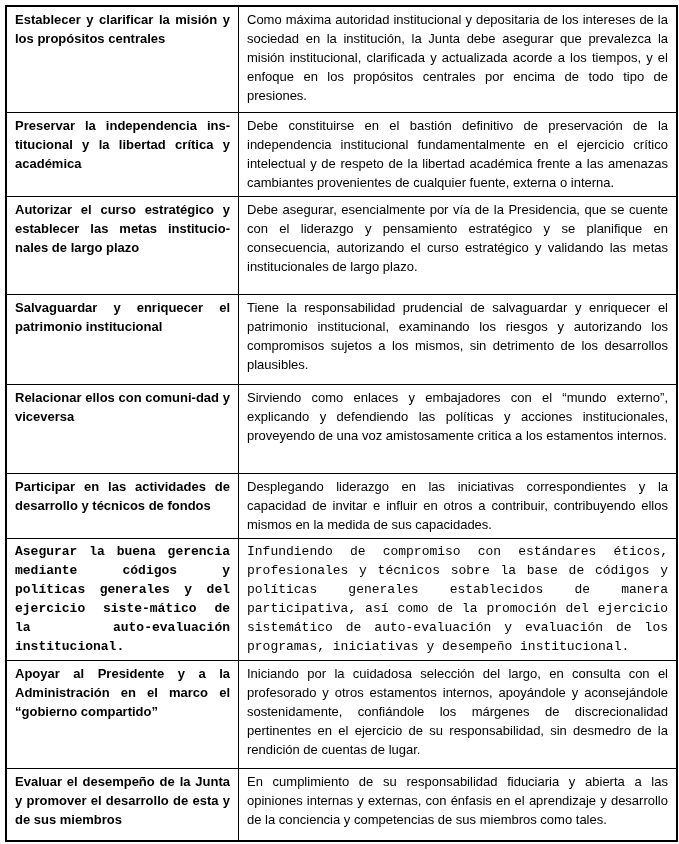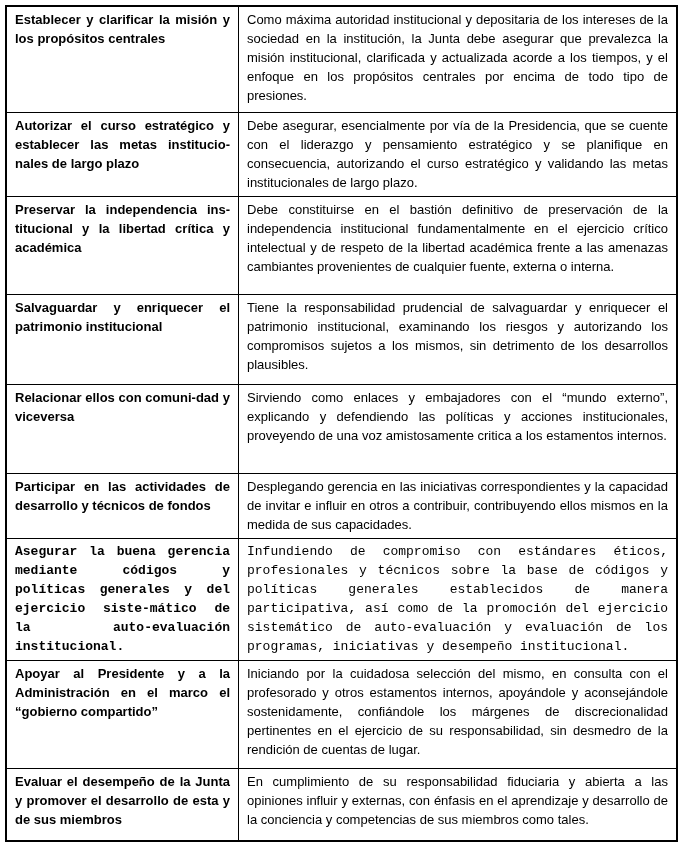--- a/index.html
+++ b/index.html
@@ -58,46 +58,46 @@
 <body>
 
 <div class="page">
   <table class="board-functions">
     <tbody>
       <tr>
         <td class="term-cell">Establecer y clarificar la misión y los propósitos centrales</td>
         <td class="desc-cell">Como máxima autoridad institucional y depositaria de los intereses de la sociedad en la institución, la Junta debe asegurar que prevalezca la misión institucional, clarificada y actualizada acorde a los tiempos, y el enfoque en los propósitos centrales por encima de todo tipo de presiones.</td>
       </tr>
       <tr>
+        <td class="term-cell">Preservar la independencia ins-titucional y la libertad crítica y académica</td>
+        <td class="desc-cell">Debe constituirse en el bastión definitivo de preservación de la independencia institucional fundamentalmente en el ejercicio crítico intelectual y de respeto de la libertad académica frente a las amenazas cambiantes provenientes de cualquier fuente, externa o interna.</td>
+      </tr>
+      <tr>
         <td class="term-cell">Autorizar el curso estratégico y establecer las metas institucio-nales de largo plazo</td>
         <td class="desc-cell">Debe asegurar, esencialmente por vía de la Presidencia, que se cuente con el liderazgo y pensamiento estratégico y se planifique en consecuencia, autorizando el curso estratégico y validando las metas institucionales de largo plazo.</td>
-      </tr>
-      <tr>
-        <td class="term-cell">Preservar la independencia ins-titucional y la libertad crítica y académica</td>
-        <td class="desc-cell">Debe constituirse en el bastión definitivo de preservación de la independencia institucional fundamentalmente en el ejercicio crítico intelectual y de respeto de la libertad académica frente a las amenazas cambiantes provenientes de cualquier fuente, externa o interna.</td>
       </tr>
       <tr>
         <td class="term-cell">Salvaguardar y enriquecer el patrimonio institucional</td>
         <td class="desc-cell">Tiene la responsabilidad prudencial de salvaguardar y enriquecer el patrimonio institucional, examinando los riesgos y autorizando los compromisos sujetos a los mismos, sin detrimento de los desarrollos plausibles.</td>
       </tr>
       <tr>
         <td class="term-cell">Relacionar ellos con comuni-dad y viceversa</td>
         <td class="desc-cell">Sirviendo como enlaces y embajadores con el “mundo externo”, explicando y defendiendo las políticas y acciones institucionales, proveyendo de una voz amistosamente critica a los estamentos internos.</td>
       </tr>
       <tr>
         <td class="term-cell">Participar en las actividades de desarrollo y técnicos de fondos</td>
-        <td class="desc-cell">Desplegando gerencia en las iniciativas correspondientes y la capacidad de invitar e influir en otros a contribuir, contribuyendo ellos mismos en la medida de sus capacidades.</td>
+        <td class="desc-cell">Desplegando liderazgo en las iniciativas correspondientes y la capacidad de invitar e influir en otros a contribuir, contribuyendo ellos mismos en la medida de sus capacidades.</td>
       </tr>
       <tr>
         <td class="term-cell">Asegurar la buena gerencia mediante códigos y políticas generales y del ejercicio siste-mático de la auto-evaluación institucional.</td>
         <td class="desc-cell">Infundiendo de compromiso con estándares éticos, profesionales y técnicos sobre la base de códigos y políticas generales establecidos de manera participativa, así como de la promoción del ejercicio sistemático de auto-evaluación y evaluación de los programas, iniciativas y desempeño institucional.</td>
       </tr>
       <tr>
         <td class="term-cell">Apoyar al Presidente y a la Administración en el marco el “gobierno compartido”</td>
-        <td class="desc-cell">Iniciando por la cuidadosa selección del mismo, en consulta con el profesorado y otros estamentos internos, apoyándole y aconsejándole sostenidamente, confiándole los márgenes de discrecionalidad pertinentes en el ejercicio de su responsabilidad, sin desmedro de la rendición de cuentas de lugar.</td>
+        <td class="desc-cell">Iniciando por la cuidadosa selección del largo, en consulta con el profesorado y otros estamentos internos, apoyándole y aconsejándole sostenidamente, confiándole los márgenes de discrecionalidad pertinentes en el ejercicio de su responsabilidad, sin desmedro de la rendición de cuentas de lugar.</td>
       </tr>
       <tr>
         <td class="term-cell">Evaluar el desempeño de la Junta y promover el desarrollo de esta y de sus miembros</td>
-        <td class="desc-cell">En cumplimiento de su responsabilidad fiduciaria y abierta a las opiniones influir y externas, con énfasis en el aprendizaje y desarrollo de la conciencia y competencias de sus miembros como tales.</td>
+        <td class="desc-cell">En cumplimiento de su responsabilidad fiduciaria y abierta a las opiniones internas y externas, con énfasis en el aprendizaje y desarrollo de la conciencia y competencias de sus miembros como tales.</td>
       </tr>
     </tbody>
   </table>
 </div>
 
 </body></html>

